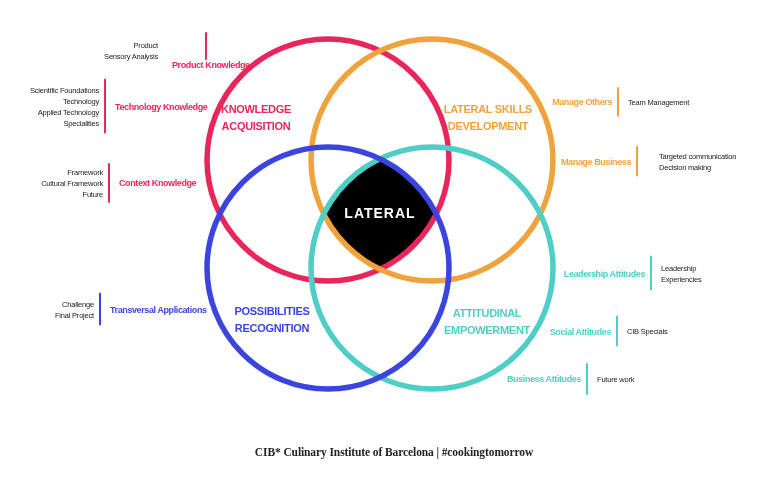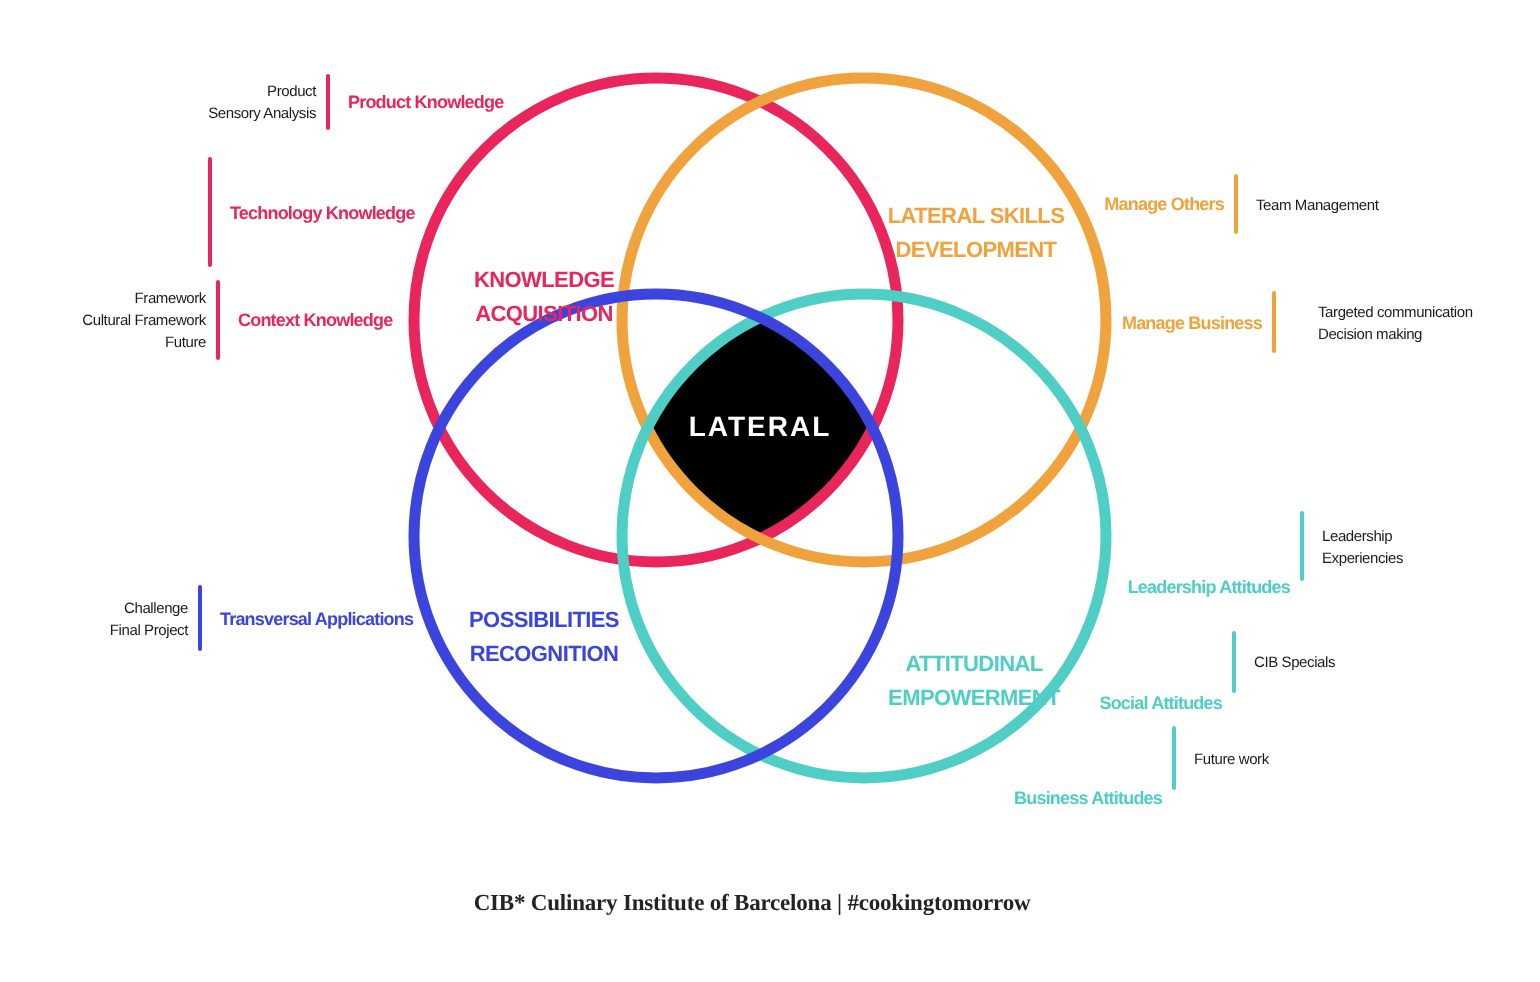--- a/index.html
+++ b/index.html
@@ -19,40 +19,40 @@
     position:absolute;left:380px;top:213px;transform:translate(-50%,-50%);
     color:#ffffff;font-weight:bold;font-size:14px;letter-spacing:1px;white-space:nowrap;
   }
   .ctitle{
     position:absolute;transform:translate(-50%,-50%);text-align:center;
     font-weight:bold;font-size:11px;line-height:16.5px;letter-spacing:-0.3px;white-space:nowrap;
   }
   .t-pink{color:var(--pink);}
   .t-orange{color:var(--orange);}
   .t-blue{color:var(--blue);}
-  .t-teal{color:var(--teal);margin-top:20px;}
+  .t-teal{color:var(--teal);}
 
   .anno{position:absolute;display:flex;align-items:center;transform:translateY(-50%);}
   .bar{width:2px;border-radius:1px;flex:none;}
   .bar-pink{background:var(--pink);}
   .bar-orange{background:var(--orange);}
   .bar-blue{background:var(--blue);}
   .bar-teal{background:var(--teal);}
   .pre{
     position:absolute;right:calc(100% + 5px);top:50%;transform:translateY(-50%);
     text-align:right;white-space:nowrap;
   }
   .post{margin-left:9px;white-space:nowrap;}
   .small{font-size:7.5px;line-height:11px;color:#1b1b1b;letter-spacing:-0.2px;}
   .label{font-size:9px;font-weight:bold;letter-spacing:-0.4px;}
 
   .footer{
     position:absolute;left:0;top:446px;width:752px;text-align:center;
     font-family:"Liberation Serif",serif;font-weight:bold;font-size:11.5px;
-    color:#232323;letter-spacing:-0.1px;
+    color:#232323;letter-spacing:-0.1px;padding-left:18px;
   }
 </style>
 </head>
 <body>
 
 <div class="stage">
 
   <svg class="venn-svg" width="770" height="491" viewBox="0 0 770 491">
     <path class="core" d="M 380 158.73
              A 121 121 0 0 1 436.28 214
@@ -60,52 +60,58 @@
              A 121 121 0 0 1 323.72 214
              A 121 121 0 0 1 380 158.73 Z"></path>
     <circle class="ring ring-pink" cx="328" cy="160" r="121"></circle>
     <circle class="ring ring-orange" cx="432" cy="160" r="121"></circle>
     <circle class="ring ring-teal" cx="432" cy="268" r="121"></circle>
     <circle class="ring ring-blue" cx="328" cy="268" r="121"></circle>
   </svg>
 
   <div class="success">LATERAL</div>
 
-  <div class="ctitle t-pink" style="left:272px;top:117px;margin-top:32px;">
+  <div class="ctitle t-pink" style="left:256px;top:117px;">
     <div>KNOWLEDGE</div>
     <div>ACQUISITION</div>
   </div>
   <div class="ctitle t-orange" style="left:488px;top:117px;">
     <div>LATERAL SKILLS</div>
     <div>DEVELOPMENT</div>
   </div>
   <div class="ctitle t-blue" style="left:272px;top:319px;">
     <div>POSSIBILITIES</div>
     <div>RECOGNITION</div>
   </div>
   <div class="ctitle t-teal" style="left:487px;top:321px;">
     <div>ATTITUDINAL</div>
     <div>EMPOWERMENT</div>
   </div>
 
-  <div class="anno" style="left:163px;top:51px;">
+  <div class="anno" style="left:163px;top:51px;flex-direction:column;">
     <div class="pre small">
       <div>Product</div>
       <div>Sensory Analysis</div>
     </div>
     <div class="bar bar-pink" style="height:28px;"></div>
     <div class="post label t-pink">Product Knowledge</div>
   </div>
 
   <div class="anno" style="left:104px;top:106px;">
+    <div class="pre small">
+      <div>Scientific Foundations</div>
+      <div>Technology</div>
+      <div>Applied Technology</div>
+      <div>Specialities</div>
+    </div>
     <div class="bar bar-pink" style="height:55px;"></div>
     <div class="post label t-pink">Technology Knowledge</div>
   </div>
 
-  <div class="anno" style="left:108px;top:160px;">
+  <div class="anno" style="left:108px;top:183px;">
     <div class="pre small">
       <div>Framework</div>
       <div>Cultural Framework</div>
       <div>Future</div>
     </div>
     <div class="bar bar-pink" style="height:40px;"></div>
     <div class="post label t-pink">Context Knowledge</div>
   </div>
 
   <div class="anno" style="left:99px;top:309px;">

